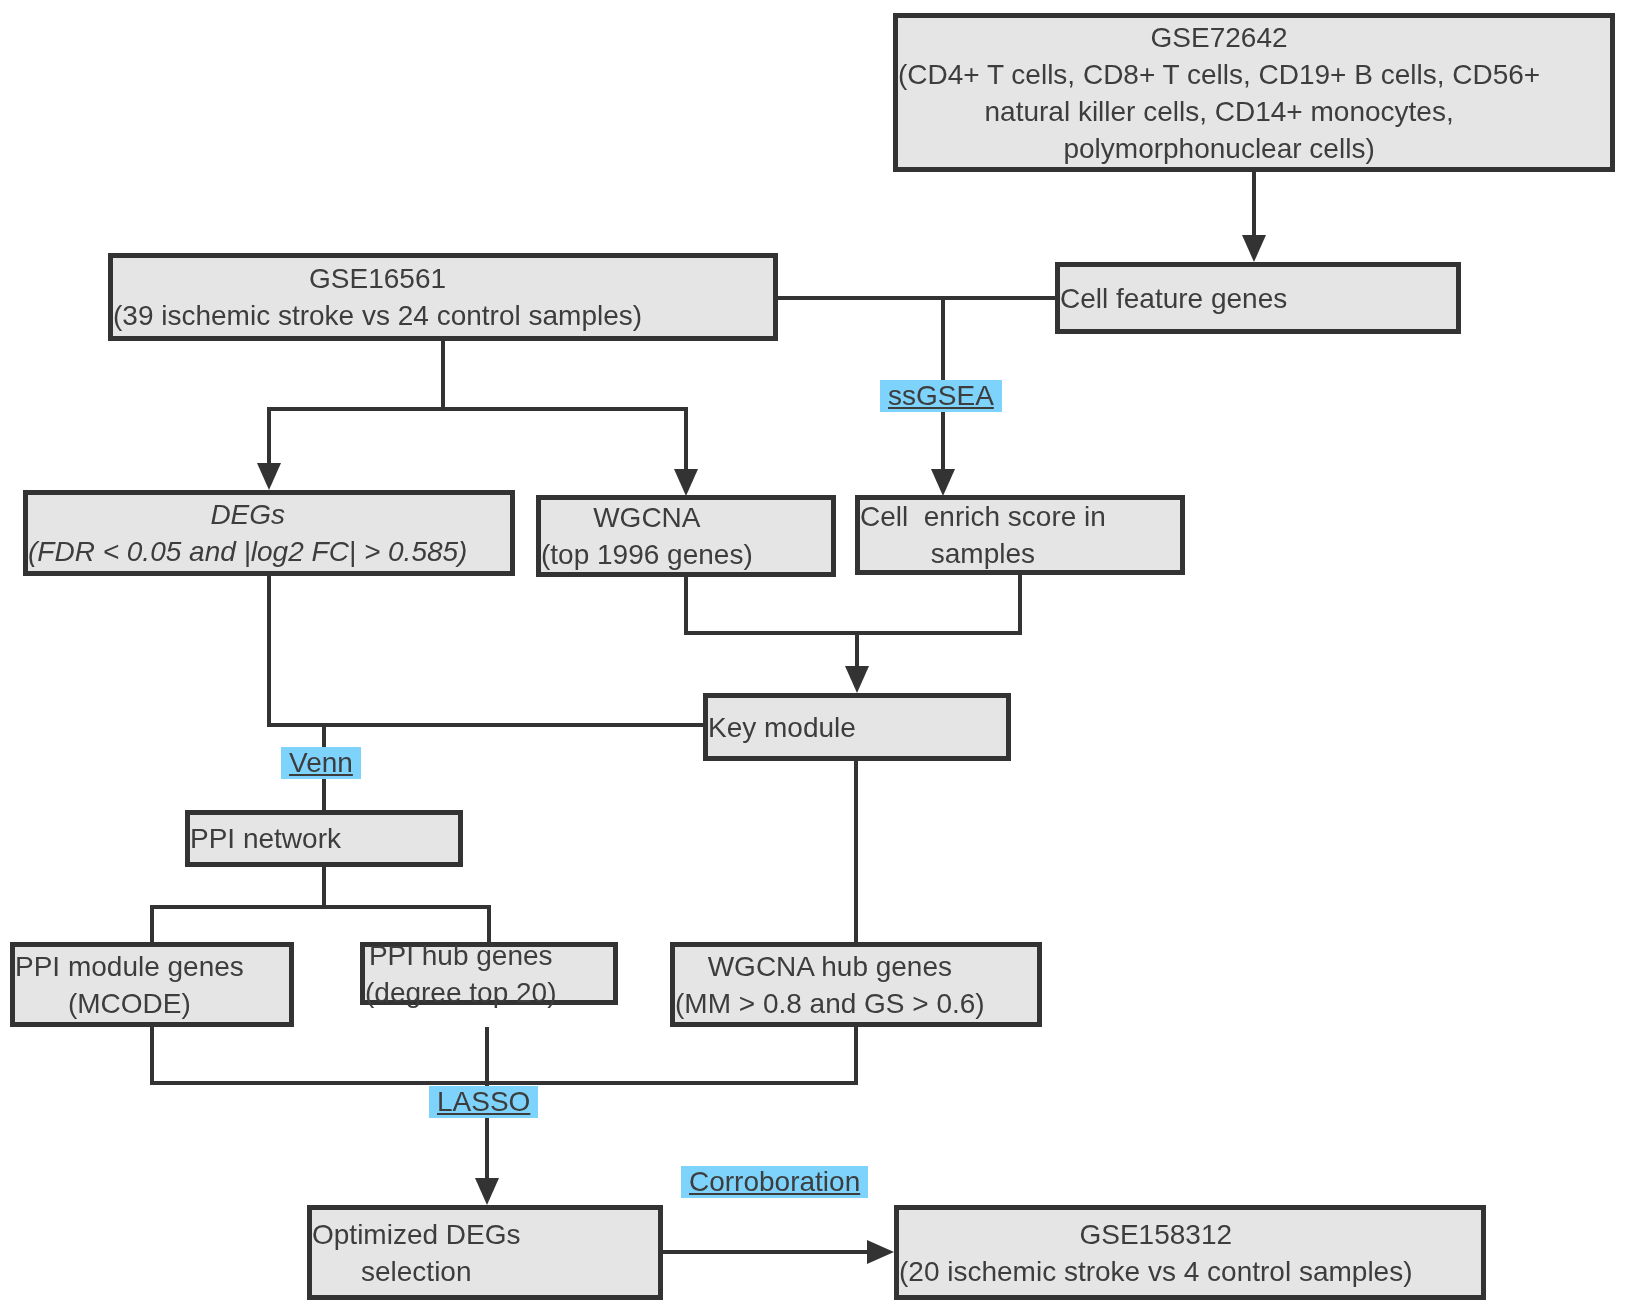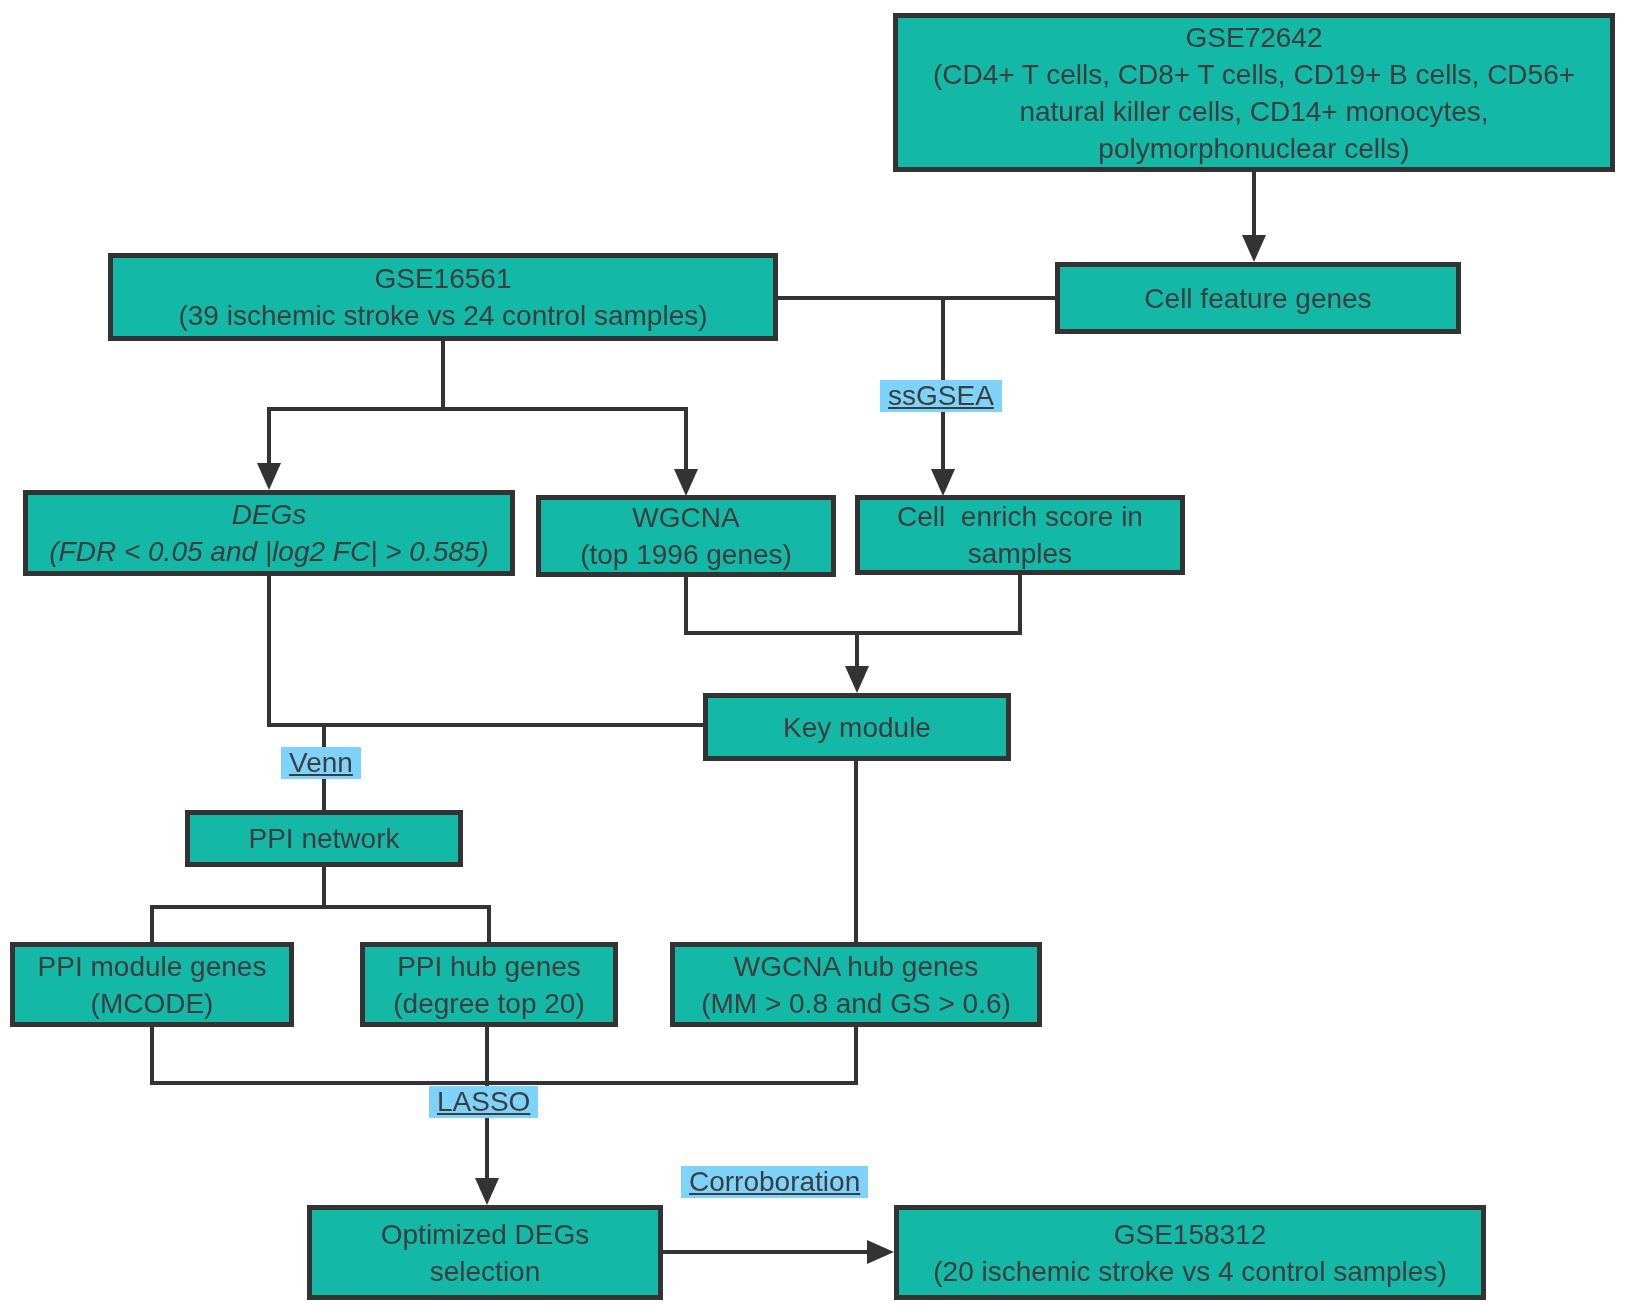--- a/index.html
+++ b/index.html
@@ -12,24 +12,23 @@
     width: 1630px;
     height: 1310px;
     background: #ffffff;
     font-family: "Liberation Sans", sans-serif;
     overflow: hidden;
   }
   .node {
     position: absolute;
     box-sizing: border-box;
     border: 5px solid #333333;
-    background: #14b8a6;
+    background: #e5e5e5;
     display: flex;
     align-items: center;
-    justify-content: center;
   }
   .node-text {
     white-space: pre-wrap;
     text-align: center;
     font-size: 28px;
     line-height: 37px;
     color: #3d3d3d;
   }
   .line {
     position: absolute;
@@ -105,21 +104,21 @@
 
   <div class="node" style="left:703px; top:693px; width:308px; height:68px;">
     <div class="node-text">Key module</div>
   </div>
 
   <div class="node" style="left:10px; top:942px; width:284px; height:85px;">
     <div class="node-text">PPI module genes
 (MCODE)</div>
   </div>
 
-  <div class="node" style="left:360px; top:942px; width:258px; height:85px;">
+  <div class="node" style="left:360px; top:942px; width:258px; height:63px;">
     <div class="node-text">PPI hub genes
 (degree top 20)</div>
   </div>
 
   <div class="node" style="left:670px; top:942px; width:372px; height:85px;">
     <div class="node-text">WGCNA hub genes
 (MM &gt; 0.8 and GS &gt; 0.6)</div>
   </div>
 
   <div class="node" style="left:307px; top:1205px; width:356px; height:95px;">

